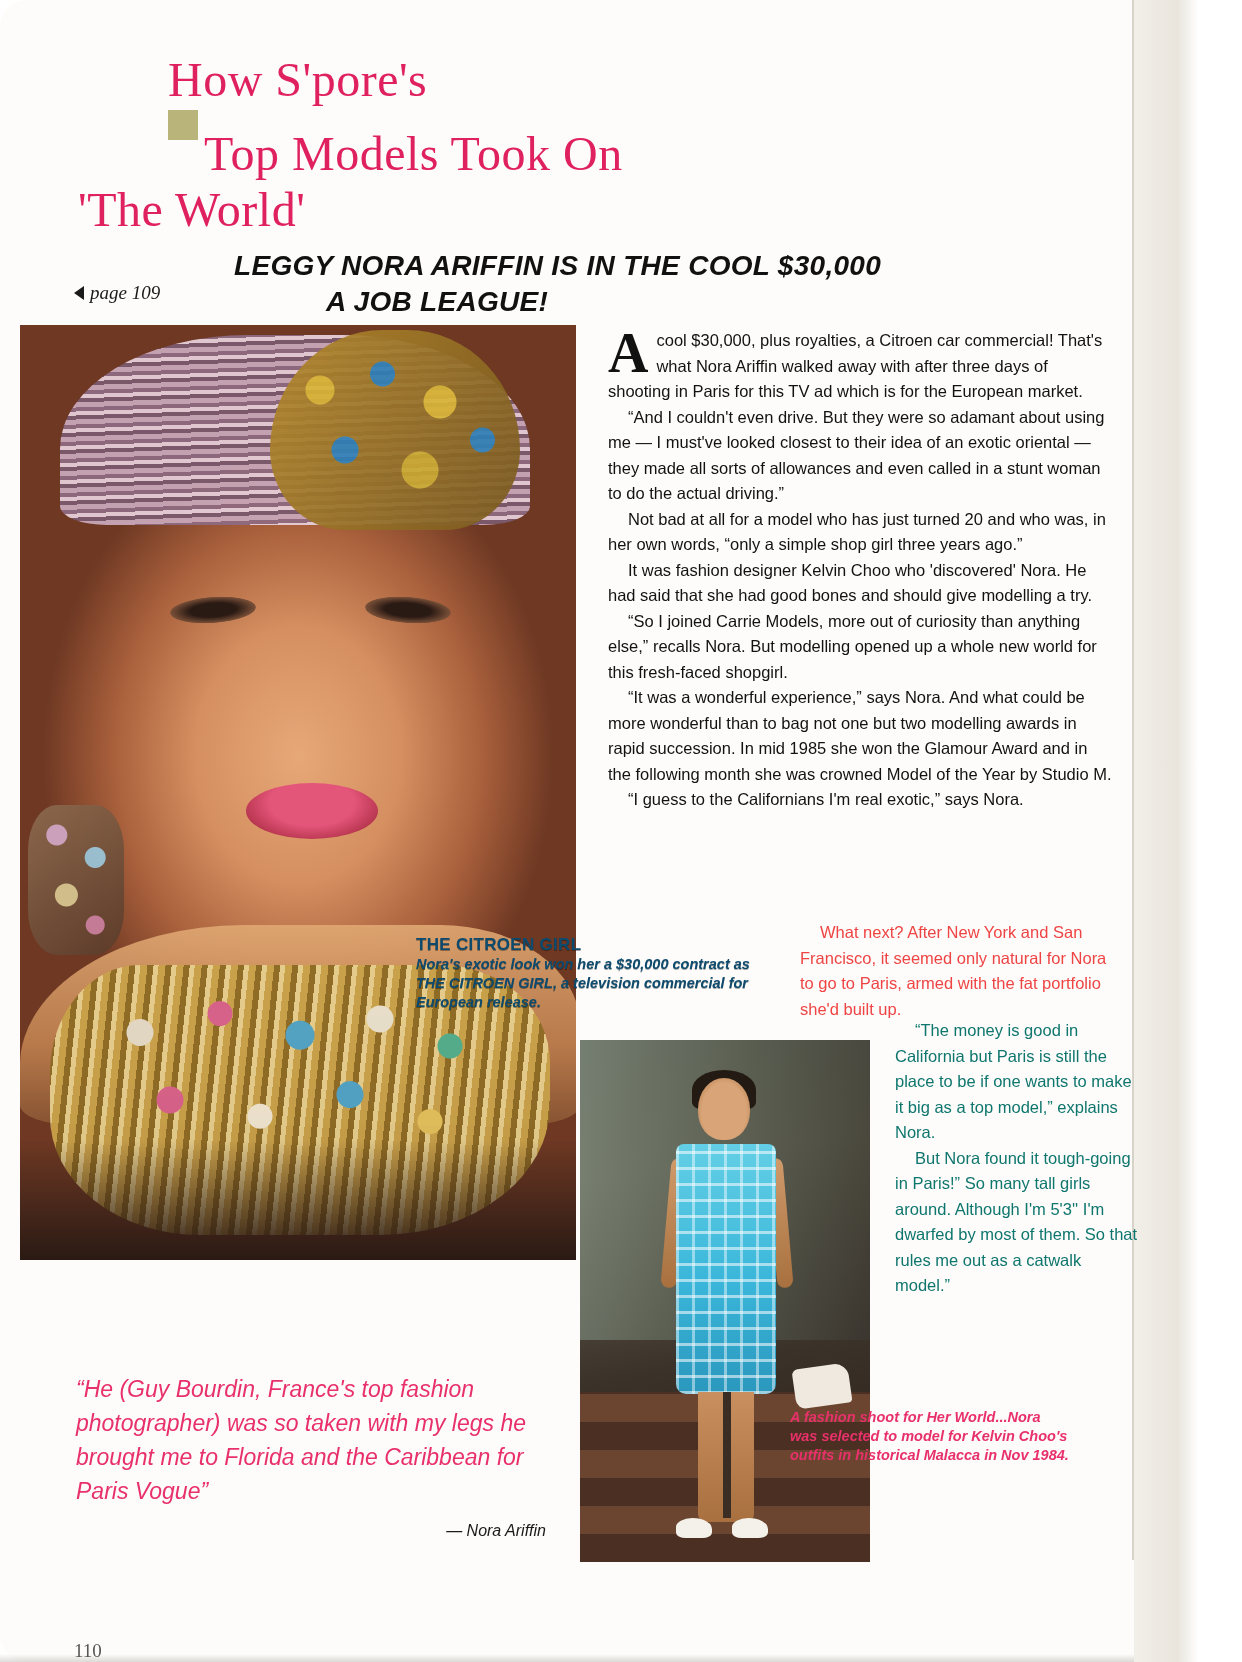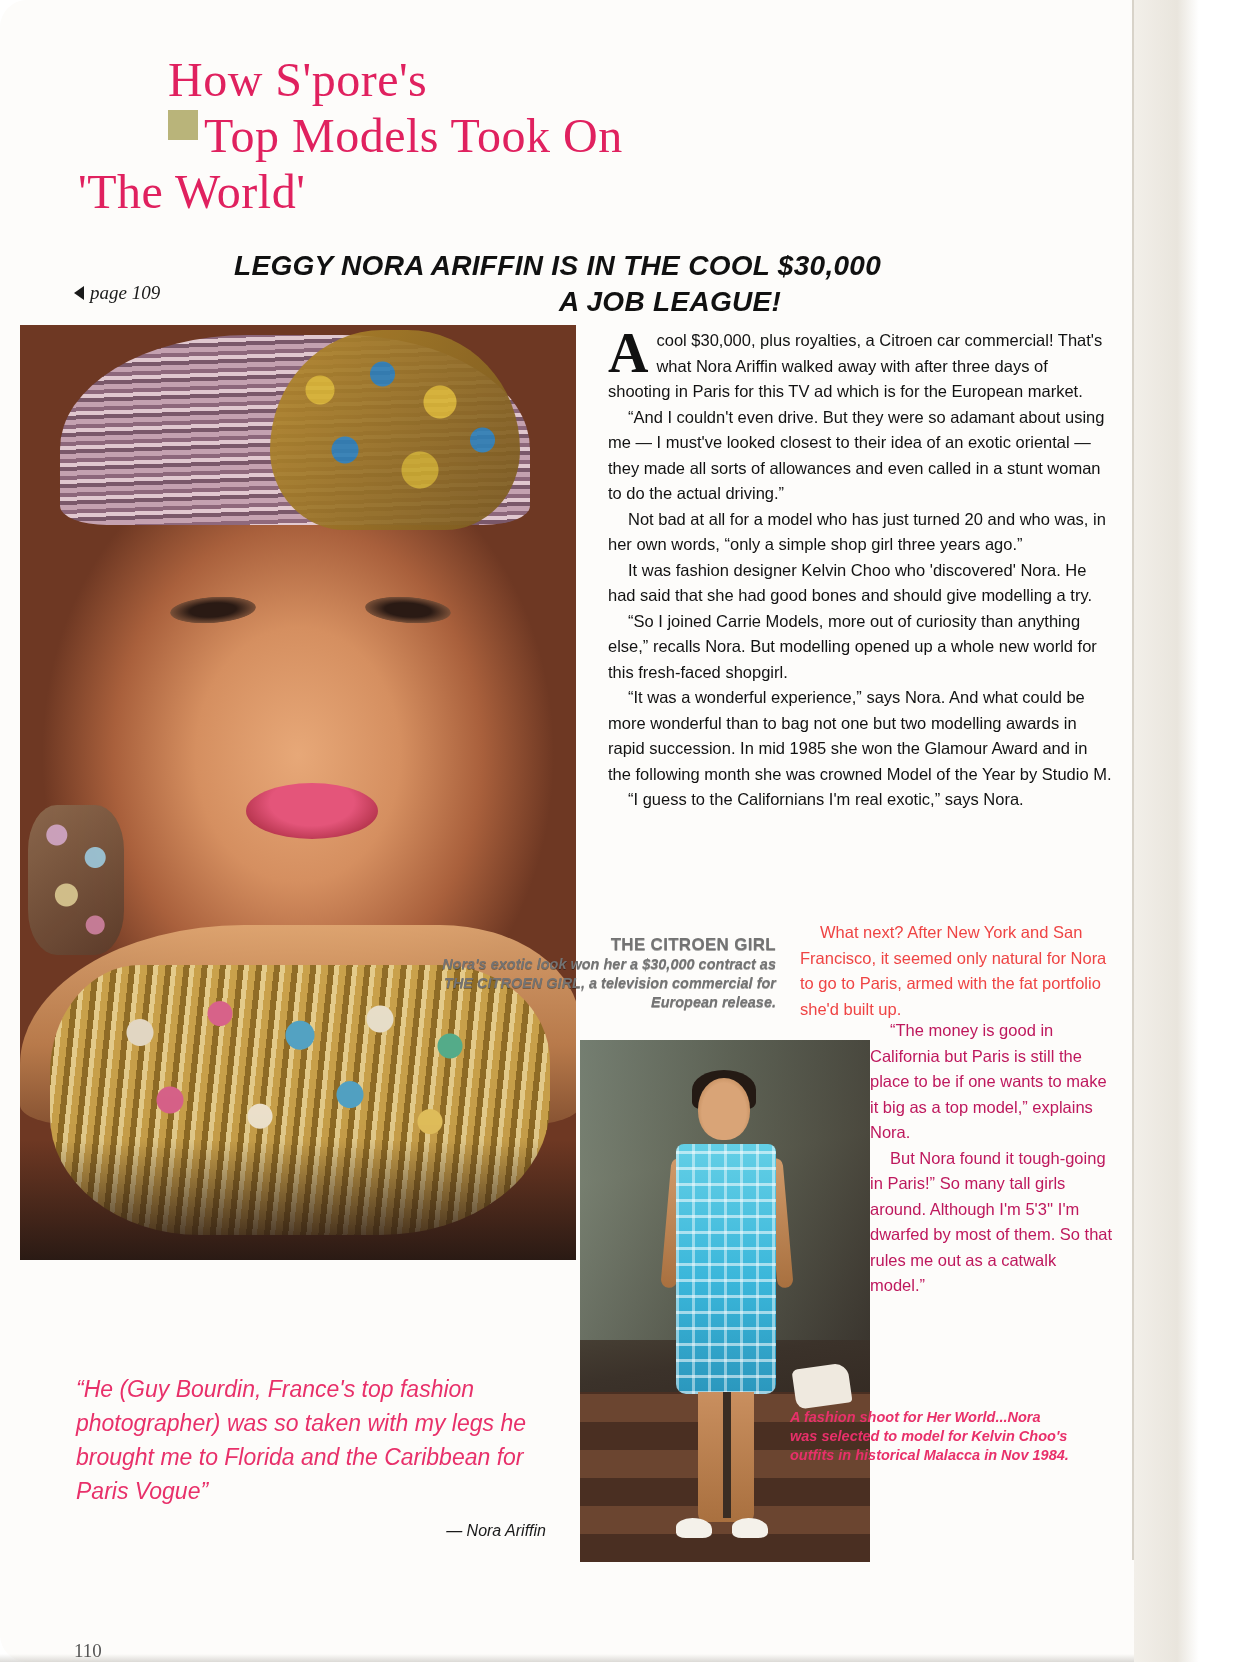--- a/index.html
+++ b/index.html
@@ -54,21 +54,21 @@
     left: 78px;
     top: 52px;
     width: 700px;
     font-family: "Liberation Serif", serif;
     color: #e0215f;
     font-size: 48px;
     line-height: 56px;
     letter-spacing: .5px;
   }
   .headline .l1 { display: block; margin-left: 90px; }
-  .headline .l2 { display: block; margin-left: 126px; }
+  .headline .l2 { display: block; margin-left: 126px; margin-top: 18px; }
   .headline .l3 { display: block; margin-left: 0px; }
   .headline-square {
     position: absolute;
     left: 168px;
     top: 110px;
     width: 30px;
     height: 30px;
     background: #b9b47a;
   }
 
@@ -79,21 +79,21 @@
     top: 248px;
     width: 780px;
     font-family: "Liberation Sans", sans-serif;
     font-weight: bold;
     font-style: italic;
     font-size: 28px;
     line-height: 36px;
     letter-spacing: .3px;
     color: #111;
   }
-  .deck .d2 { display: block; margin-left: 92px; text-align: center; }
+  .deck .d2 { display: block; margin-left: 92px; }
 
   
   .pageref {
     position: absolute;
     left: 74px;
     top: 282px;
     font-family: "Liberation Serif", serif;
     font-style: italic;
     font-size: 19px;
     color: #1a1a1a;
@@ -221,22 +221,21 @@
   .caption-citroen {
     position: absolute;
     left: 416px;
     top: 935px;
     width: 360px;
     font-family: "Liberation Sans", sans-serif;
     font-style: italic;
     font-weight: bold;
     font-size: 14.5px;
     line-height: 19px;
-    color: #737373;
-    text-align: right;
+    color: #0c4a6e;
     text-shadow: 0 1px 0 rgba(0,0,0,.35);
   }
   .caption-citroen .ttl {
     font-style: normal;
     font-size: 17px;
     letter-spacing: .3px;
   }
 
   
   .photo-two {
@@ -354,21 +353,22 @@
     color: #ef4444;
   }
   .column-tail p { margin: 0; text-indent: 20px; }
   .column-tail2 {
     position: absolute;
     left: 870px;
     top: 1018px;
     width: 244px;
     font-size: 16.5px;
     line-height: 25.5px;
-    color: #be185d;
+    color: #0f766e;
+    padding-left: 25px;
   }
   .column-tail2 p { margin: 0; text-indent: 20px; }
 
   
   .pullquote {
     position: absolute;
     left: 76px;
     top: 1344px;
     width: 470px;
     font-family: "Liberation Sans", sans-serif;

